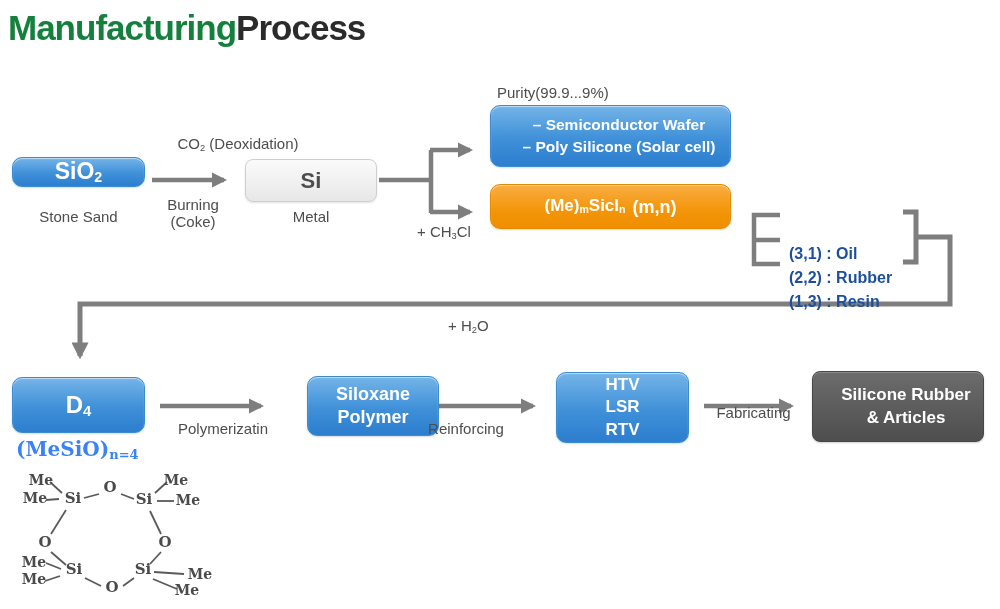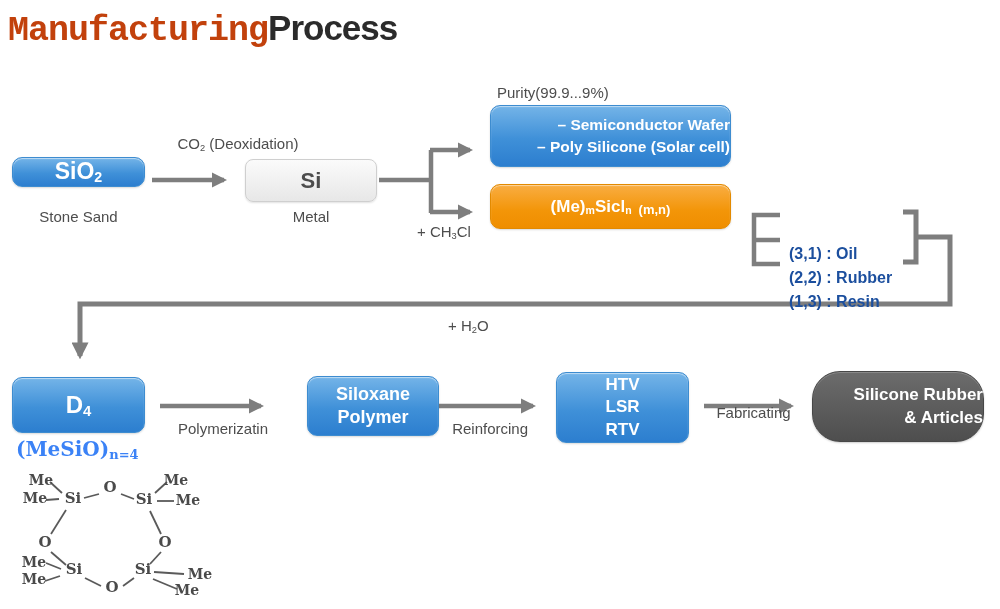--- a/index.html
+++ b/index.html
@@ -1,47 +1,47 @@
 <!DOCTYPE html>
 <html><head>
 <meta charset="utf-8">
 <style>
   html,body{margin:0;padding:0;background:#fff;}
   .stage{
     position:relative;width:1000px;height:609px;background:#ffffff;overflow:hidden;
     font-family:"Liberation Sans",sans-serif;
   }
   .title{position:absolute;left:8px;top:8px;font-size:35px;letter-spacing:-1px;font-weight:bold;white-space:nowrap;}
-  .title .t-blue{color:#c2410c;font-family:Liberation Mono, monospace;}
+  .title .t-blue{color:#15803d;}
   .title .t-dark{color:#2b2b2b;}
 
   .abs{position:absolute;}
   .box{position:absolute;display:flex;align-items:center;justify-content:center;
        color:#fff;font-weight:bold;text-align:center;box-sizing:border-box;}
   .box-blue{background:linear-gradient(180deg,#74b4e8 0%,#3f90d8 55%,#2c7ecf 100%);
        border:1px solid #3d8cd0;border-radius:10px;
        box-shadow:inset 0 1px 1px rgba(255,255,255,.55),0 1px 2px rgba(0,0,0,.15);}
   .box-orange{background:linear-gradient(180deg,#f9ad42 0%,#f39508 60%,#ef8e00 100%);
        border:1px solid #e38a00;border-radius:10px;
        box-shadow:inset 0 1px 1px rgba(255,255,255,.5),0 1px 2px rgba(0,0,0,.15);}
   .box-gray{background:linear-gradient(180deg,#fbfbfb,#e7e7e7);
        border:1px solid #cfcfcf;border-radius:8px;color:#4d4d4d;
        box-shadow:0 1px 2px rgba(0,0,0,.12);}
   .box-dark{background:linear-gradient(180deg,#6c6c6c,#4e4e4e);
        border:1px solid #474747;border-radius:8px;
        box-shadow:inset 0 1px 0 rgba(255,255,255,.2),0 1px 2px rgba(0,0,0,.2);}
   .col{flex-direction:column;}
-  .left-al{align-items:flex-end;justify-content:center;text-align:left;}
+  .left-al{align-items:center;justify-content:center;text-align:left;}
 
   .lbl{position:absolute;color:#4d4d4d;font-size:15px;white-space:nowrap;}
   .ctr{text-align:center;}
   .sub{font-size:.62em;vertical-align:-0.22em;font-weight:inherit;}
   .grade{position:absolute;left:789px;color:#1c4f9e;font-size:16px;font-weight:bold;white-space:nowrap;margin-top:40px;}
   .serif{font-family:"DejaVu Serif",serif;font-weight:bold;color:#3b82f6;}
-  .suffix{font-size:13px;vertical-align:-2px;margin-left:7px;}
+  .suffix{font-size:18px;vertical-align:-2px;margin-left:7px;}
   svg{position:absolute;left:0;top:0;}
   text{font-family:"DejaVu Serif",serif;font-weight:bold;fill:#4a4a4a;}
 </style>
 </head>
 <body>
 
 <div class="stage">
 
   <svg width="1000" height="609" viewBox="0 0 1000 609">
     <defs>
@@ -67,20 +67,24 @@
     <span class="t-blue">Manufacturing</span><span class="t-dark">Process</span>
   </div>
 
   <div class="box box-blue" style="left:12px;top:157px;width:133px;height:30px;font-size:23px;">
     <span><span>SiO</span><span class="sub">2</span></span>
   </div>
   <div class="lbl ctr" style="left:12px;top:208px;width:133px;">Stone Sand</div>
 
   <div class="lbl ctr" style="left:168px;top:135px;width:140px;">
     <span>CO</span><span class="sub">2</span><span> (Deoxidation)</span>
+  </div>
+  <div class="lbl ctr" style="left:153px;top:196px;width:80px;line-height:1.15;">
+    <div>Burning</div>
+      <div>(Coke)</div>
   </div>
 
   <div class="box box-gray" style="left:245px;top:159px;width:132px;height:43px;font-size:22px;">Si</div>
   <div class="lbl ctr" style="left:245px;top:208px;width:132px;">Metal</div>
 
   <div class="lbl" style="left:497px;top:84px;">Purity(99.9...9%)</div>
 
   <div class="box box-blue col left-al" style="left:490px;top:105px;width:241px;height:62px;font-size:15.5px;line-height:1.42;padding-left:17px;">
     <div>– Semiconductor Wafer</div>
     <div>– Poly Silicone (Solar cell)</div>
@@ -109,31 +113,31 @@
     <span>(MeSiO)</span><span class="sub" style="font-size:13px;">n=4</span>
   </div>
 
   <div class="lbl ctr" style="left:158px;top:420px;width:110px;text-align:right;">Polymerizatin</div>
 
   <div class="box box-blue col" style="left:283px;top:376px;width:132px;height:60px;font-size:18px;line-height:1.3;margin-left:24px;">
     <div>Siloxane</div>
     <div>Polymer</div>
   </div>
 
-  <div class="lbl ctr" style="left:428px;top:420px;width:100px;text-align:right;">Reinforcing</div>
+  <div class="lbl ctr" style="left:416px;top:420px;width:100px;">Reinforcing</div>
 
   <div class="box box-blue col" style="left:556px;top:372px;width:133px;height:71px;font-size:17px;line-height:1.33;">
     <div>HTV</div>
     <div>LSR</div>
     <div>RTV</div>
   </div>
 
   <div class="lbl ctr" style="left:706px;top:404px;width:95px;">Fabricating</div>
 
-  <div class="box box-dark col left-al" style="left:812px;top:371px;width:172px;height:71px;font-size:17px;line-height:1.3;padding-left:16px;border-radius:28px;">
+  <div class="box box-dark col left-al" style="left:812px;top:371px;width:172px;height:71px;font-size:17px;line-height:1.3;padding-left:16px;">
     <div>Silicone Rubber</div>
     <div>&amp; Articles</div>
   </div>
 
   <svg style="left:0;top:455px;" width="240" height="150" viewBox="0 0 240 150">
     <g stroke="#5a5a5a" stroke-width="1.8">
       <line x1="84" y1="43" x2="99" y2="39"></line>
       <line x1="121" y1="39" x2="134" y2="44"></line>
       <line x1="66" y1="55" x2="51" y2="79"></line>
       <line x1="51" y1="97" x2="66" y2="110"></line>

